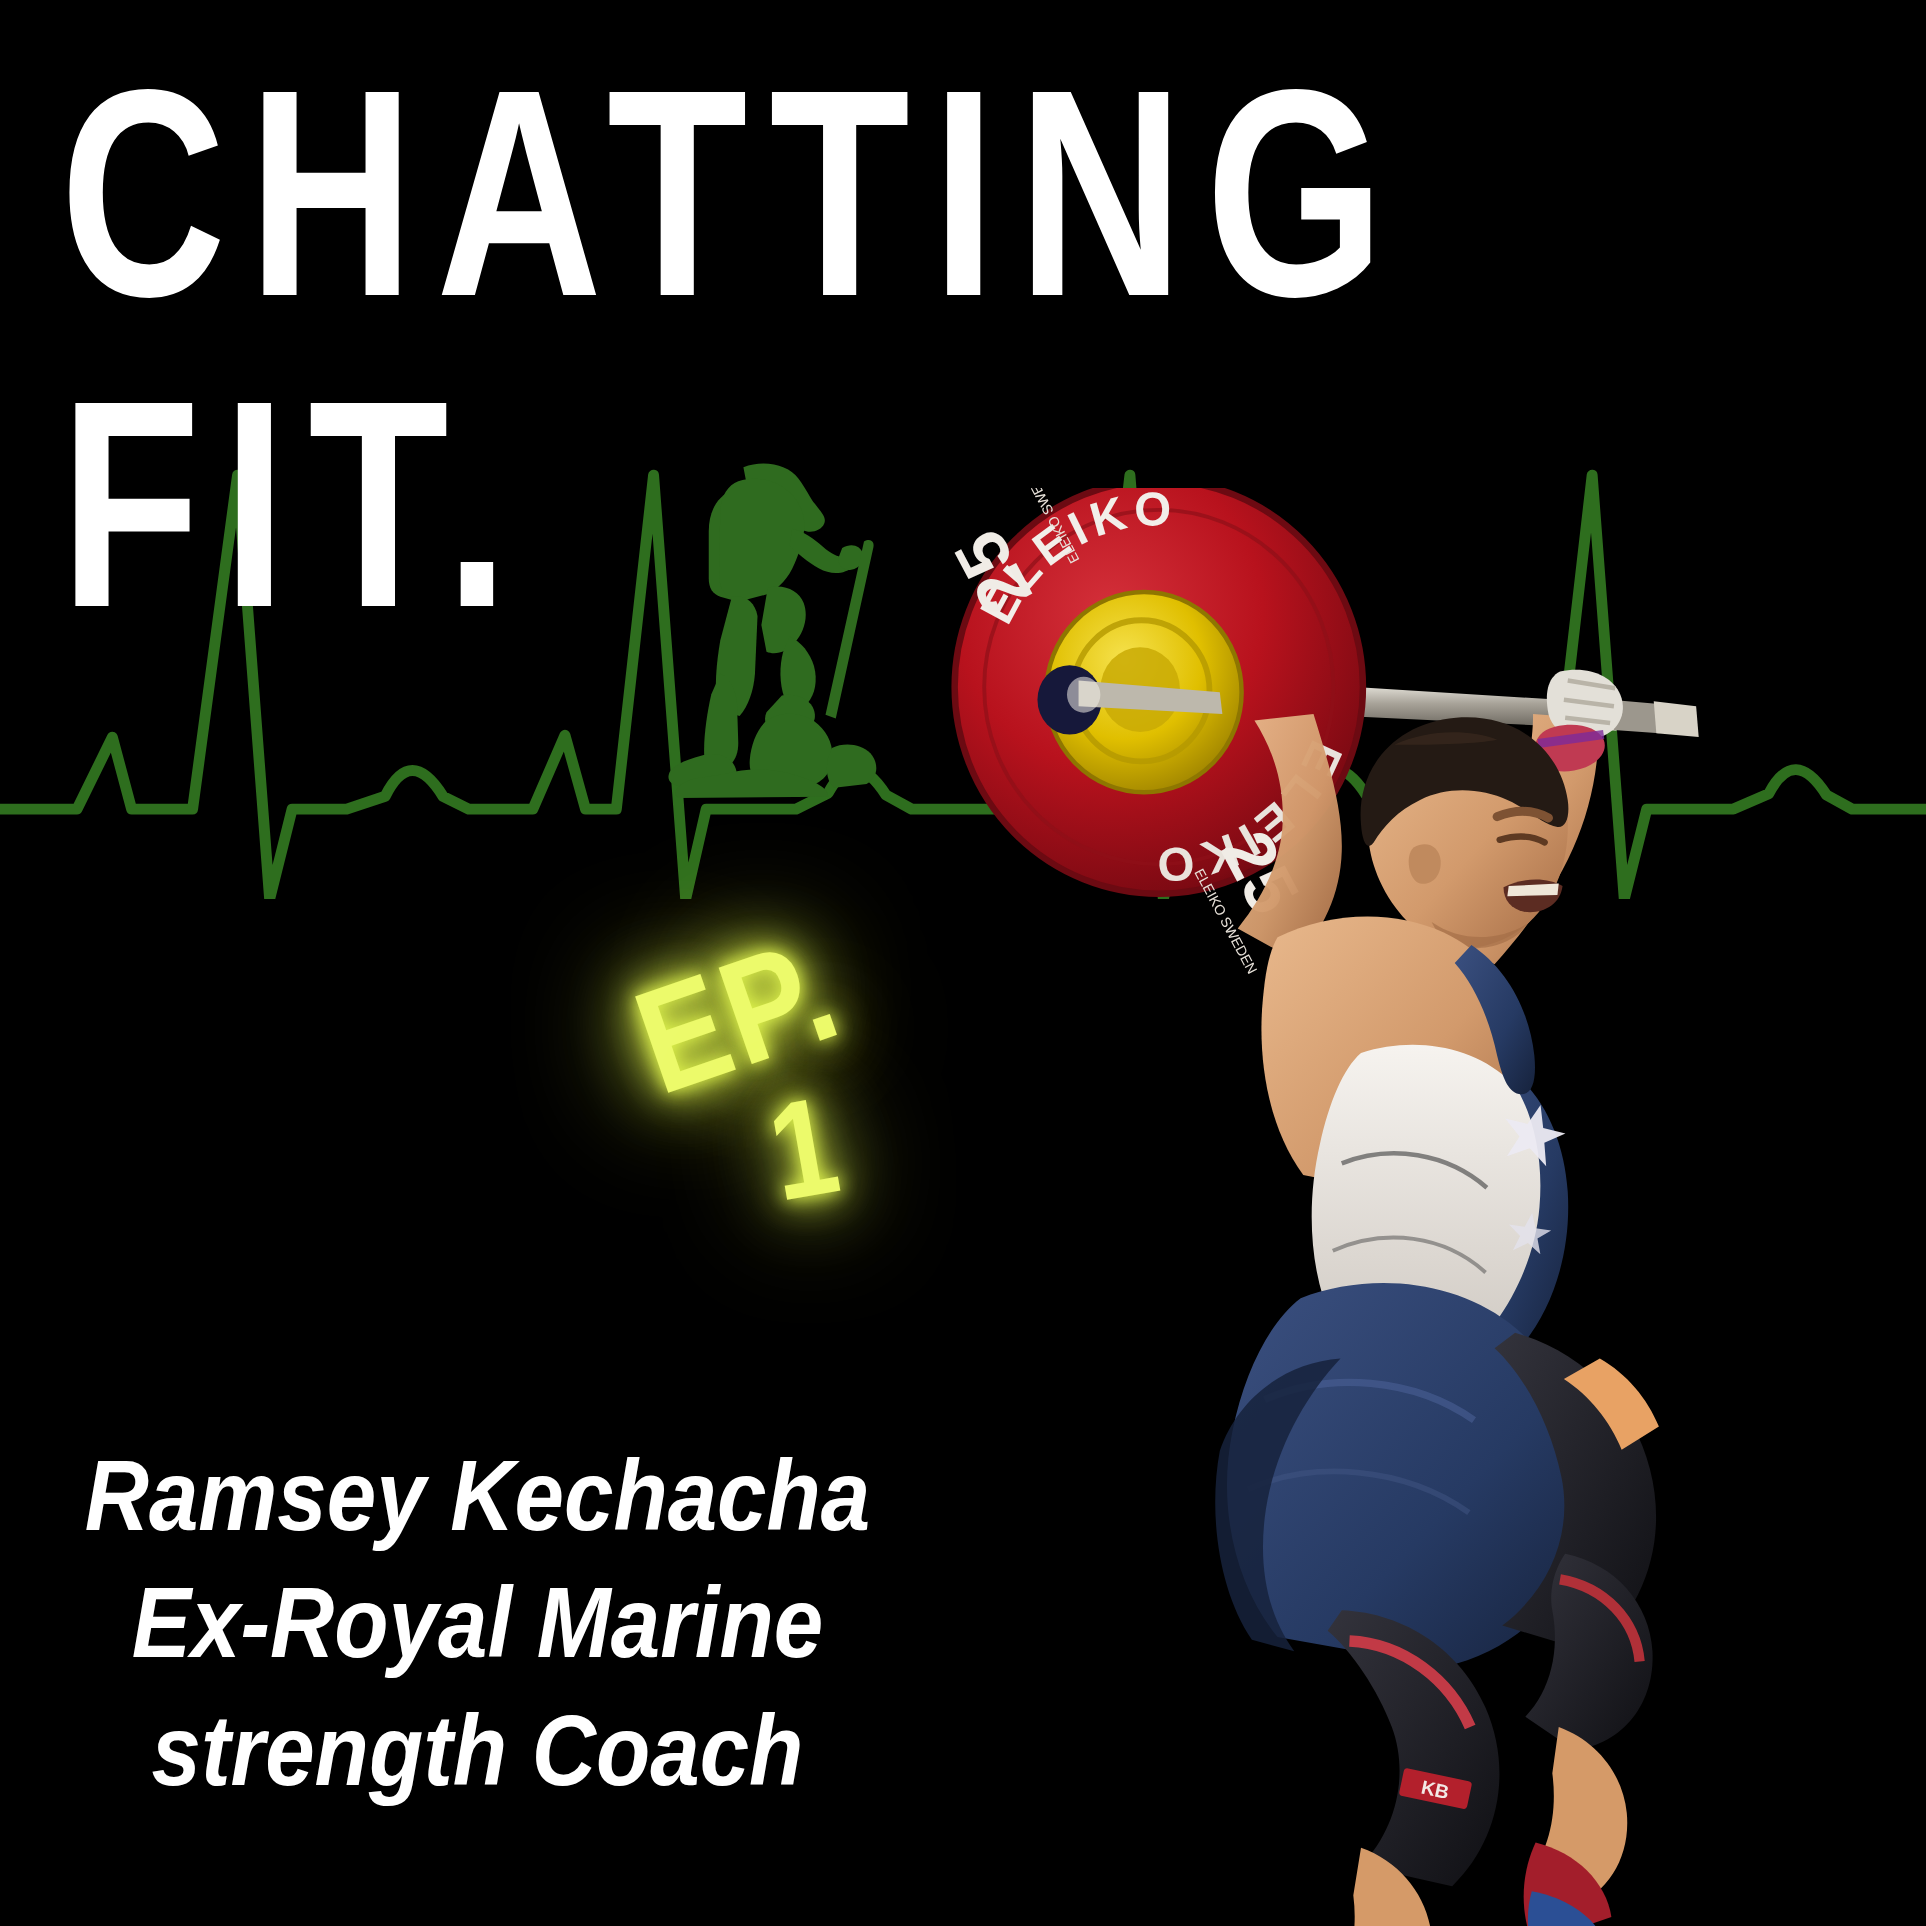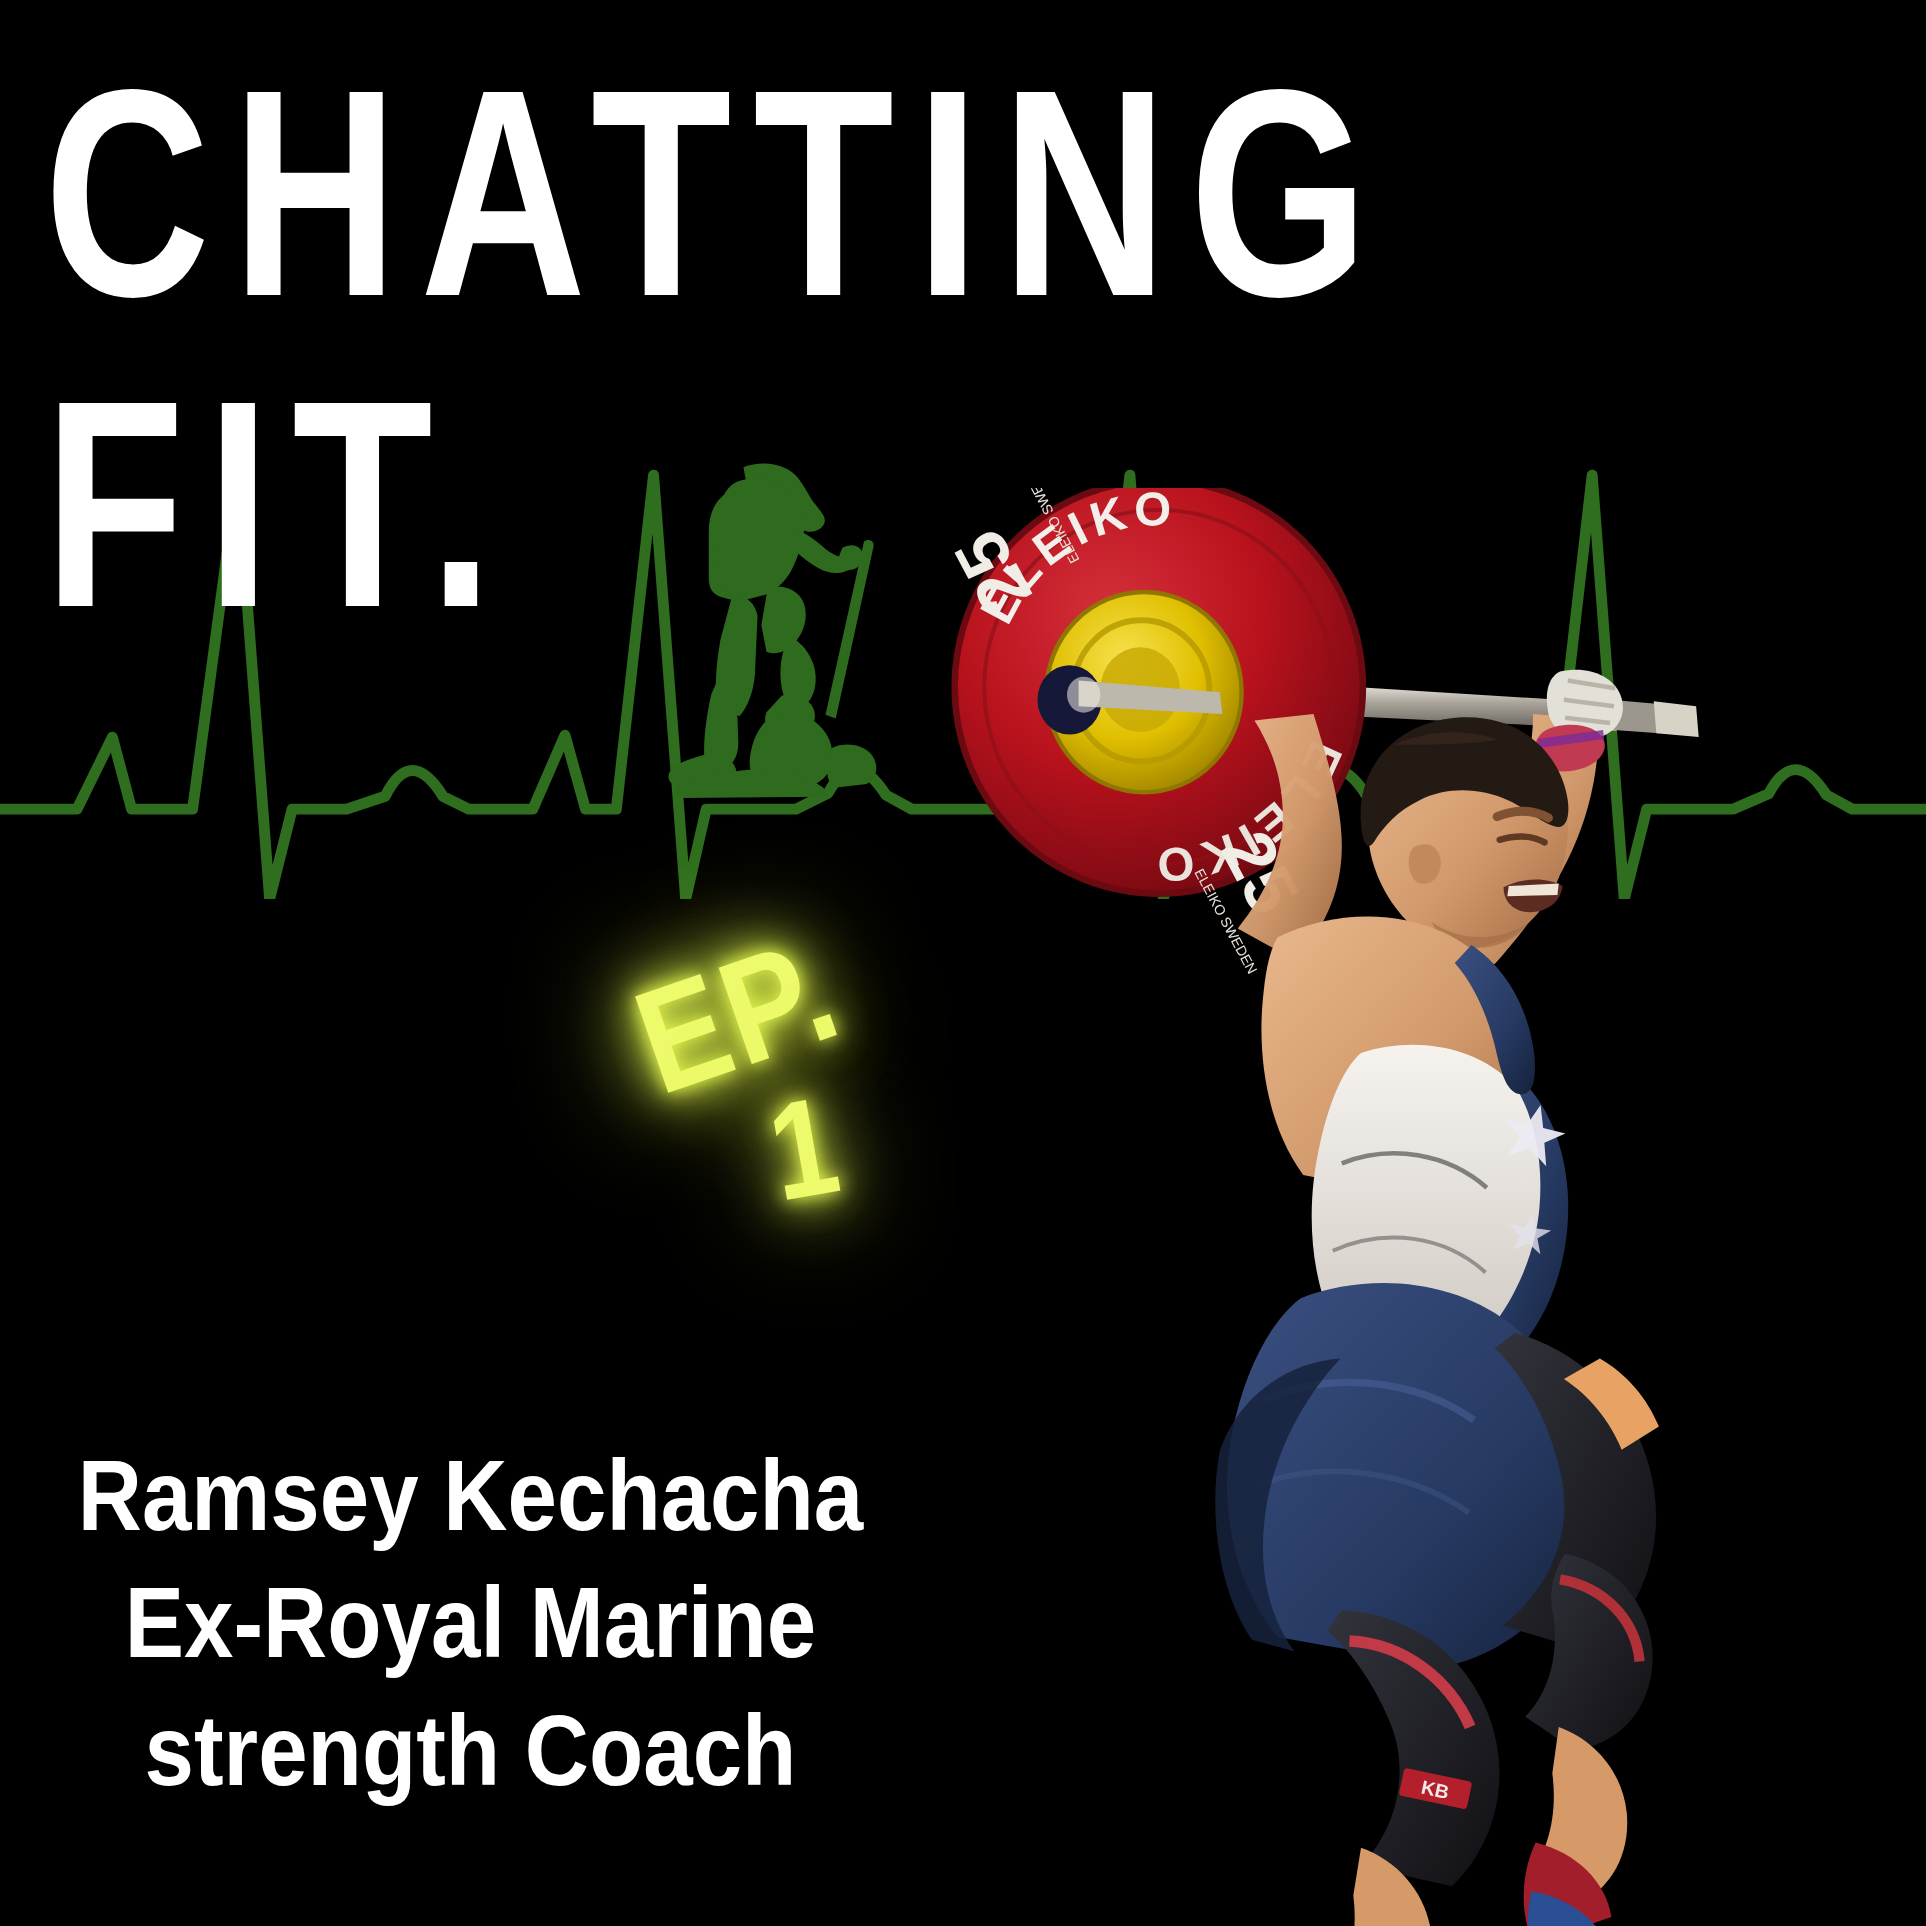--- a/index.html
+++ b/index.html
@@ -11,21 +11,21 @@
     font-family:"Liberation Sans","DejaVu Sans",sans-serif;
   }
 
   
   .ecg-layer{position:absolute;left:0;top:411px;width:1926px;height:488px;pointer-events:none;}
 
   
   .hiker{position:absolute;left:642px;top:462px;width:308px;height:372px;}
 
   
-  .title-block{position:absolute;left:39px;top:58px;width:1605px;}
+  .title-block{position:absolute;left:55px;top:58px;width:1605px;}
   .title-line{
     color:#ffffff;
     font-weight:700;
     line-height:0.92;
     white-space:nowrap;
     font-stretch:condensed;
   }
   .title-line-1{
     font-size:295px;
     letter-spacing:28px;
@@ -62,24 +62,25 @@
     font-weight:800;
     font-stretch:condensed;
     transform:rotate(-10deg) scaleX(0.84);
     transform-origin:left top;
     white-space:nowrap;
   }
 
   
   .credits{
     position:absolute;
-    left:21px;top:1432px;
+    left:28px;top:1432px;
     width:899px;
     text-align:center;
     color:#ffffff;
+    font-style:italic;
   }
   .credit-line{
     font-size:101px;
     font-weight:700;
     font-stretch:condensed;
     line-height:1.26;
     white-space:nowrap;
     transform:scaleX(0.88);
   }
 

